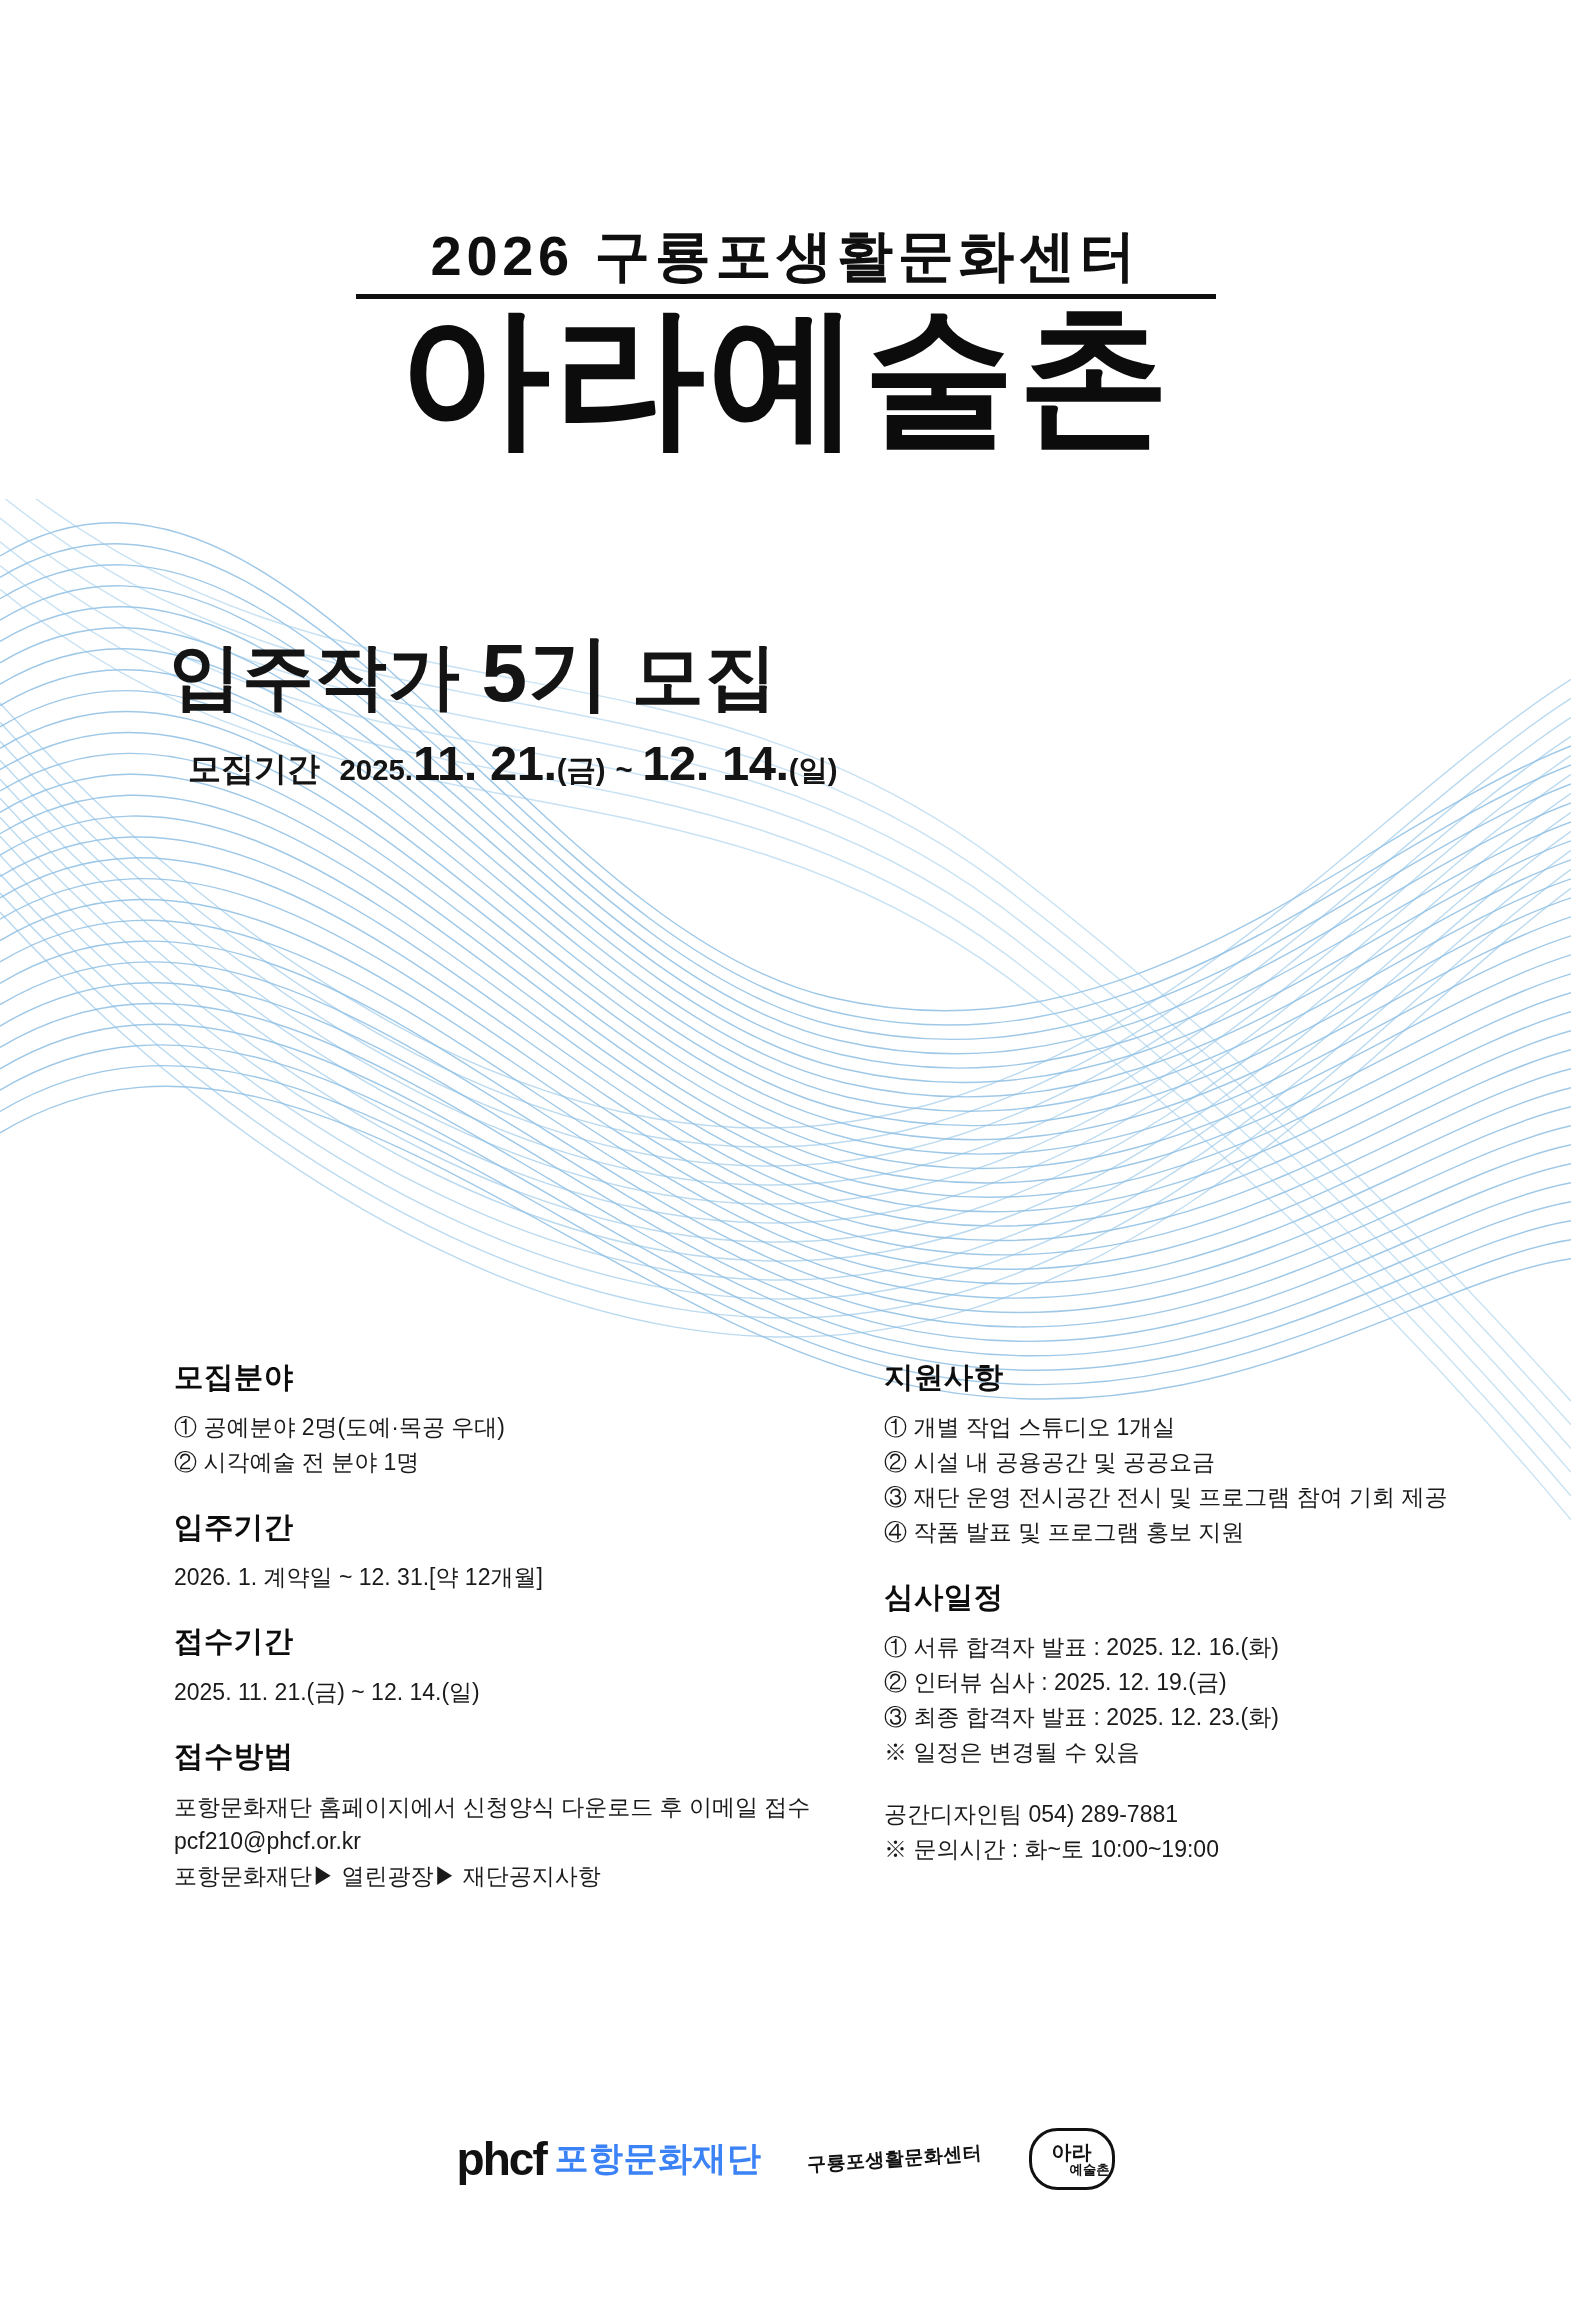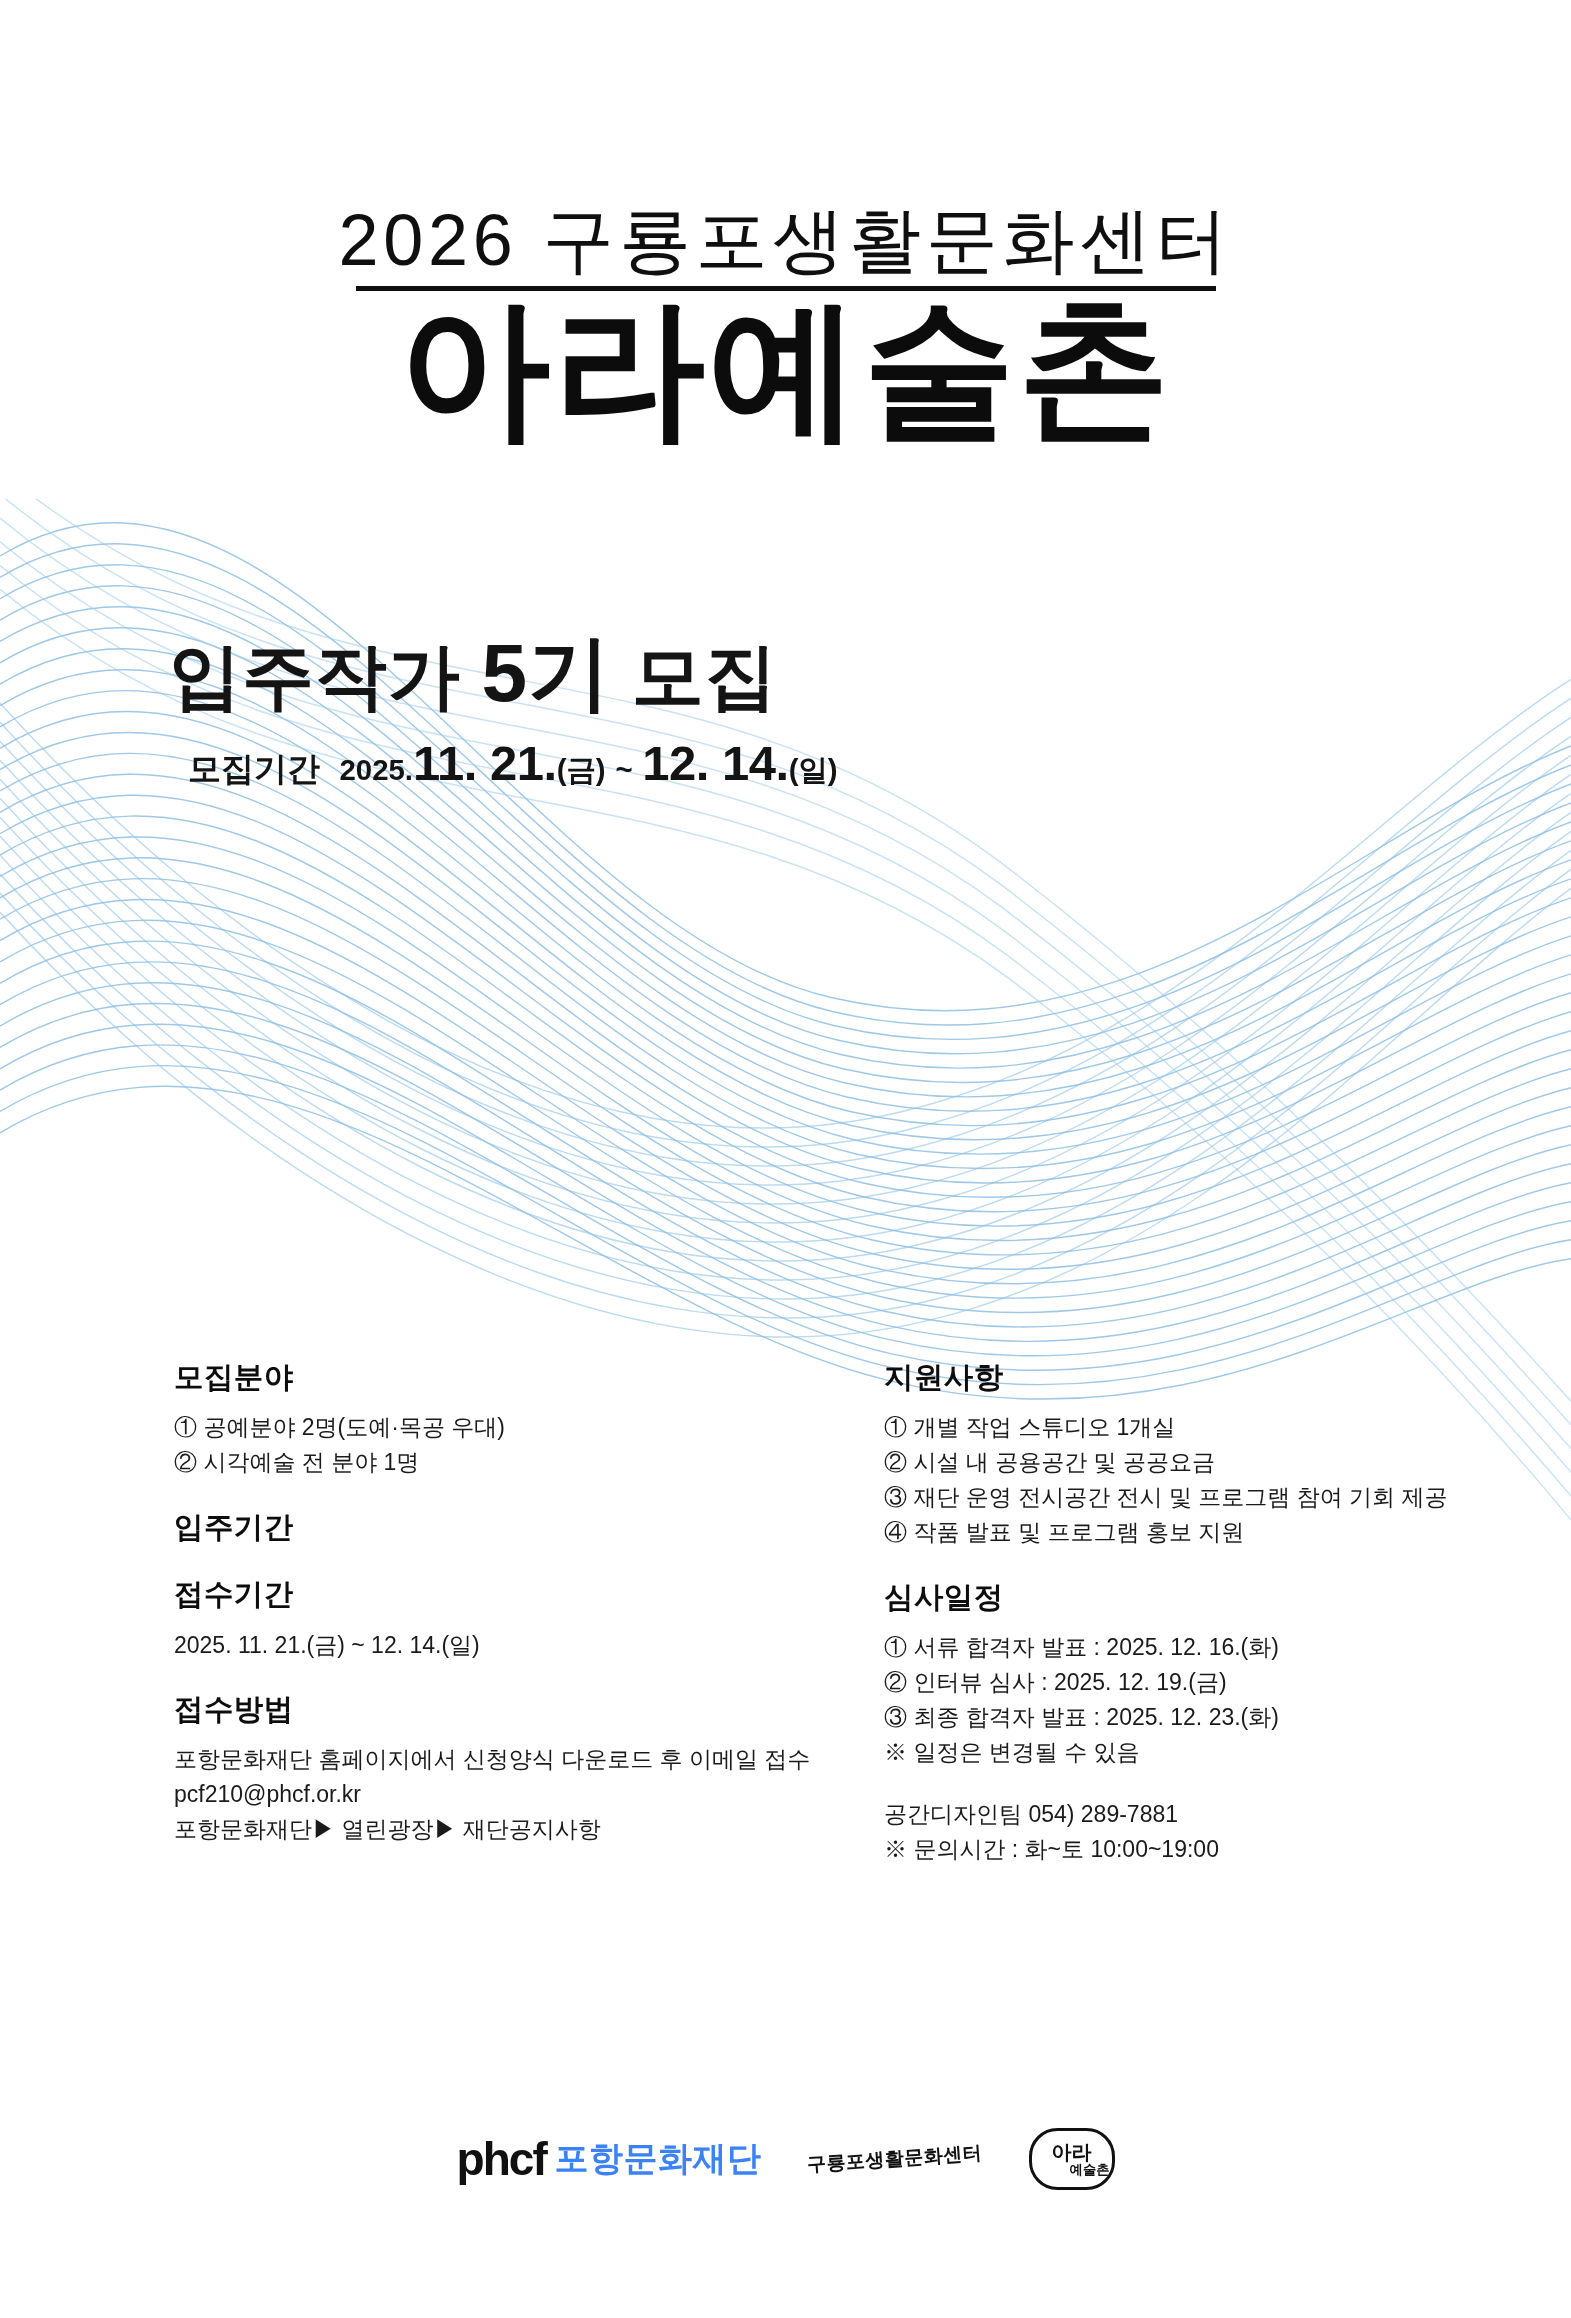--- a/index.html
+++ b/index.html
@@ -32,26 +32,27 @@
 
   
   .header {
     position: absolute;
     left: 0;
     top: 204px;
     width: 1571px;
     text-align: center;
   }
   .kicker {
-    font-size: 72px;
-    font-weight: 400;
+    font-size: 56px;
+    font-weight: 700;
     letter-spacing: 4.7px;
     color: #0f0f0f;
     line-height: 1;
     white-space: nowrap;
+    margin-top: 24px;
   }
   .kicker-rule {
     width: 860px;
     height: 4.3px;
     background: #0f0f0f;
     margin: 10.4px auto 0 auto;
   }
   .title {
     font-size: 152px;
     font-weight: 800;
@@ -257,20 +258,23 @@
       <div class="sec">
         <div class="sec-title">모집분야</div>
         <div class="sec-body">
           <div>① 공예분야 2명(도예·목공 우대)</div>
           <div>② 시각예술 전 분야 1명</div>
         </div>
       </div>
 
       <div class="sec">
         <div class="sec-title">입주기간</div>
+        <div class="sec-body">
+          <div>2026. 1. 계약일 ~ 12. 31.[약 12개월]</div>
+        </div>
       </div>
 
       <div class="sec">
         <div class="sec-title">접수기간</div>
         <div class="sec-body">
           <div>2025. 11. 21.(금) ~ 12. 14.(일)</div>
         </div>
       </div>
 
       <div class="sec">

